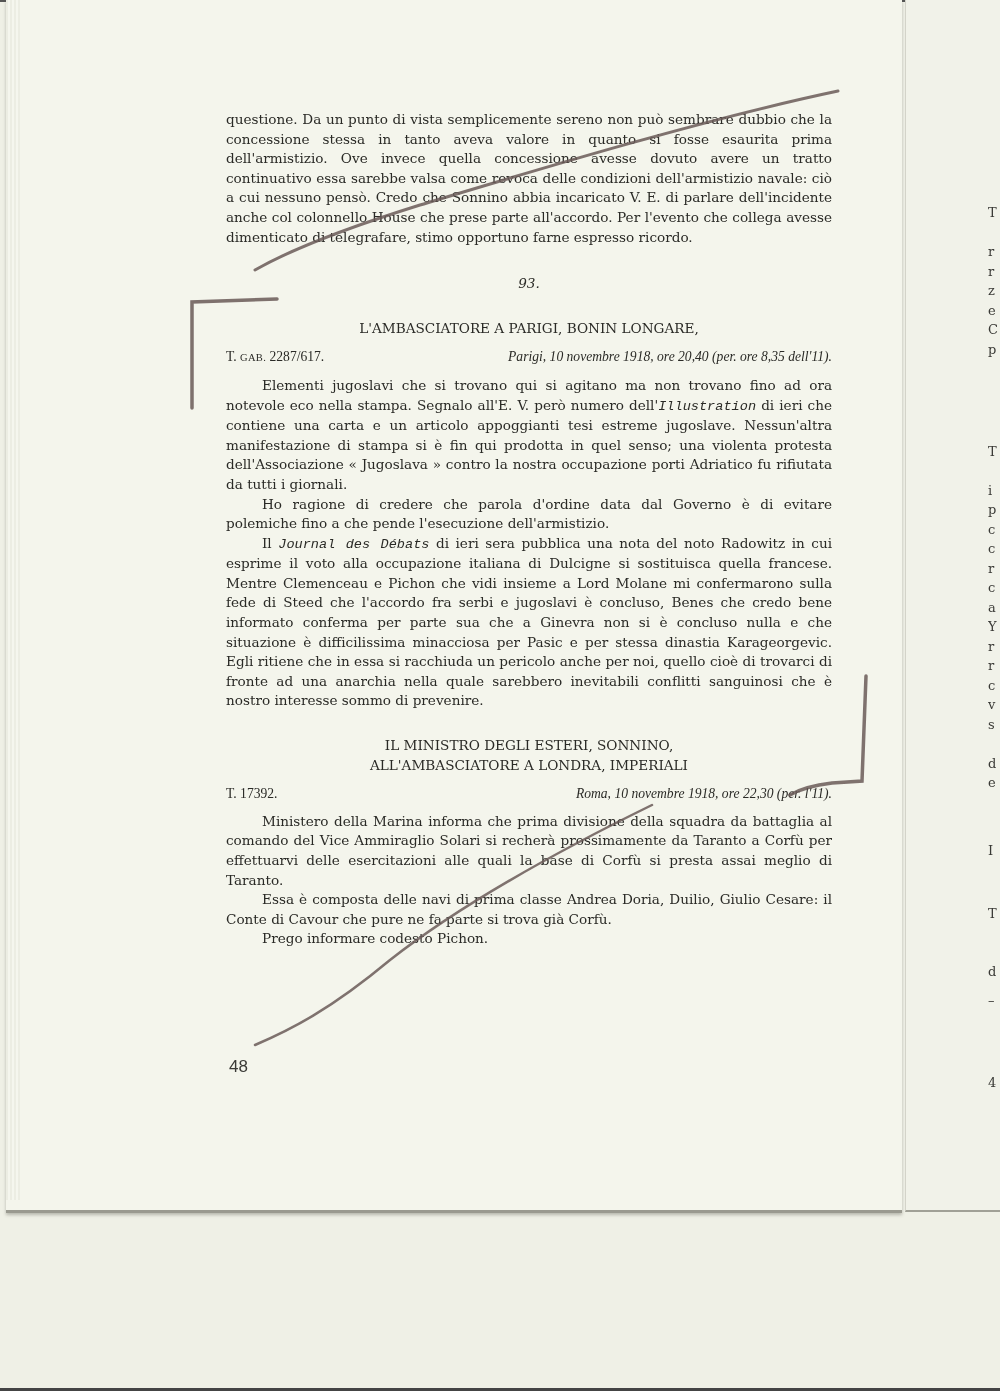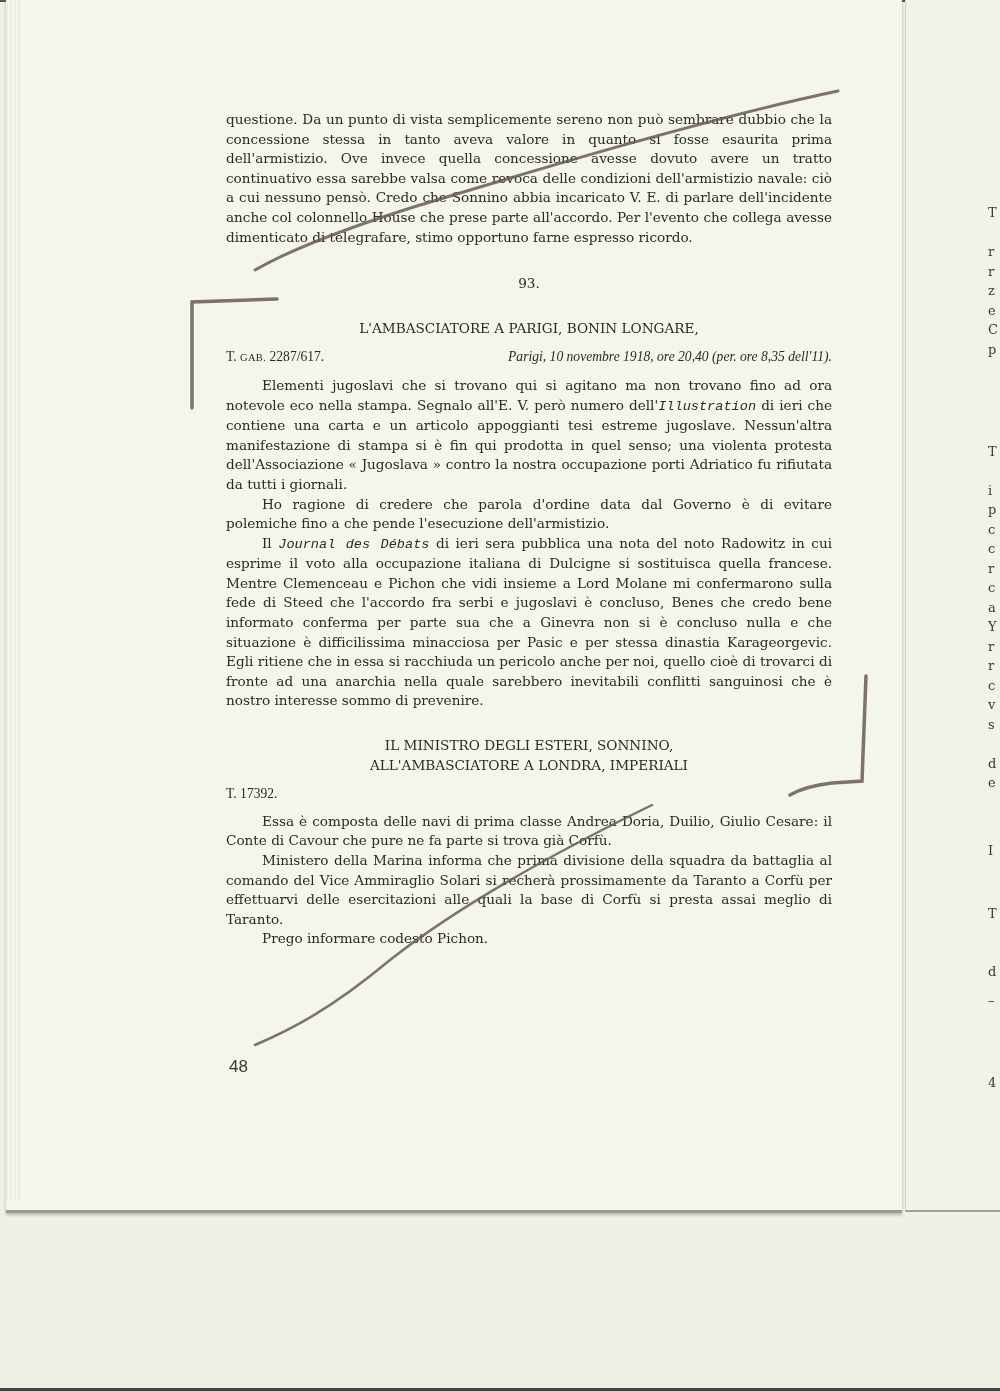--- a/index.html
+++ b/index.html
@@ -27,21 +27,21 @@
     }
     .top-bar { position: absolute; left: 0; top: 0; width: 1000px; height: 2px; background: #555; }
     .bottom-bar { position: absolute; left: 0; bottom: 0; width: 1000px; height: 3px; background: #444; }
 
     .content {
       position: absolute; left: 226px; top: 110px; width: 606px;
       font-size: 13.6px; line-height: 19.6px; text-align: justify;
     }
     .content p { margin: 0; }
     .indent { text-indent: 36px; }
-    .docnum { text-align: center; margin-top: 27px; font-size: 13.6px; }
+    .docnum { text-align: center; margin-top: 27px; font-size: 13.6px; font-style: italic; }
     .heading {
       text-align: center; margin-top: 25px; font-size: 13.6px; line-height: 19.6px;
     }
     .meta {
       display: flex; justify-content: space-between; margin-top: 9px; margin-bottom: 8px; font-family: Liberation Serif, serif;
     }
     .meta .code .sc { font-size: 10.5px; letter-spacing: 0.3px; }
     .meta .dateline { font-style: italic; }
     .it { font-style: italic; font-family: Liberation Mono, monospace; }
     .page-number {
@@ -114,23 +114,24 @@
     <p class="indent"><span>Il </span><span class="it">Journal des Débats</span><span> di ieri sera pubblica una nota del noto Radowitz in cui esprime il voto alla occupazione italiana di Dulcigne si sostituisca quella francese. Mentre Clemenceau e Pichon che vidi insieme a Lord Molane mi confermarono sulla fede di Steed che l'accordo fra serbi e jugoslavi è concluso, Benes che credo bene informato conferma per parte sua che a Ginevra non si è concluso nulla e che situazione è difficilissima minacciosa per Pasic e per stessa dinastia Karageorgevic. Egli ritiene che in essa si racchiuda un pericolo anche per noi, quello cioè di trovarci di fronte ad una anarchia nella quale sarebbero inevitabili conflitti sanguinosi che è nostro interesse sommo di prevenire.</span></p>
   </div>
 
   <div>
     <div class="heading">
       <div>IL MINISTRO DEGLI ESTERI, SONNINO,</div>
       <div>ALL'AMBASCIATORE A LONDRA, IMPERIALI</div>
     </div>
     <div class="meta">
       <span class="code"><span>T.</span> <span>17392.</span></span>
+      <span class="dateline">Roma, 10 novembre 1918, ore 22,30 (per. l'11).</span>
     </div>
+    <p class="indent">Ministero della Marina informa che prima divisione della squadra da battaglia al comando del Vice Ammiraglio Solari si recherà prossimamente da Taranto a Corfù per effettuarvi delle esercitazioni alle quali la base di Corfù si presta assai meglio di Taranto.</p>
     <p class="indent">Essa è composta delle navi di prima classe Andrea Doria, Duilio, Giulio Cesare: il Conte di Cavour che pure ne fa parte si trova già Corfù.</p>
-    <p class="indent">Ministero della Marina informa che prima divisione della squadra da battaglia al comando del Vice Ammiraglio Solari si recherà prossimamente da Taranto a Corfù per effettuarvi delle esercitazioni alle quali la base di Corfù si presta assai meglio di Taranto.</p>
     <p class="indent">Prego informare codesto Pichon.</p>
   </div>
 </div>
 
 <div class="page-number">48</div>
 
 <svg class="marks" width="1000" height="1391">
   <g stroke="#6a5a58" stroke-linecap="round" fill="none" opacity="0.85">
     <path d="M838,91 C700,120 520,175 420,205 C340,230 290,250 255,270" stroke-width="3"></path>
     <path d="M192,408 L192,302 L277,299" stroke-width="3.5"></path>

